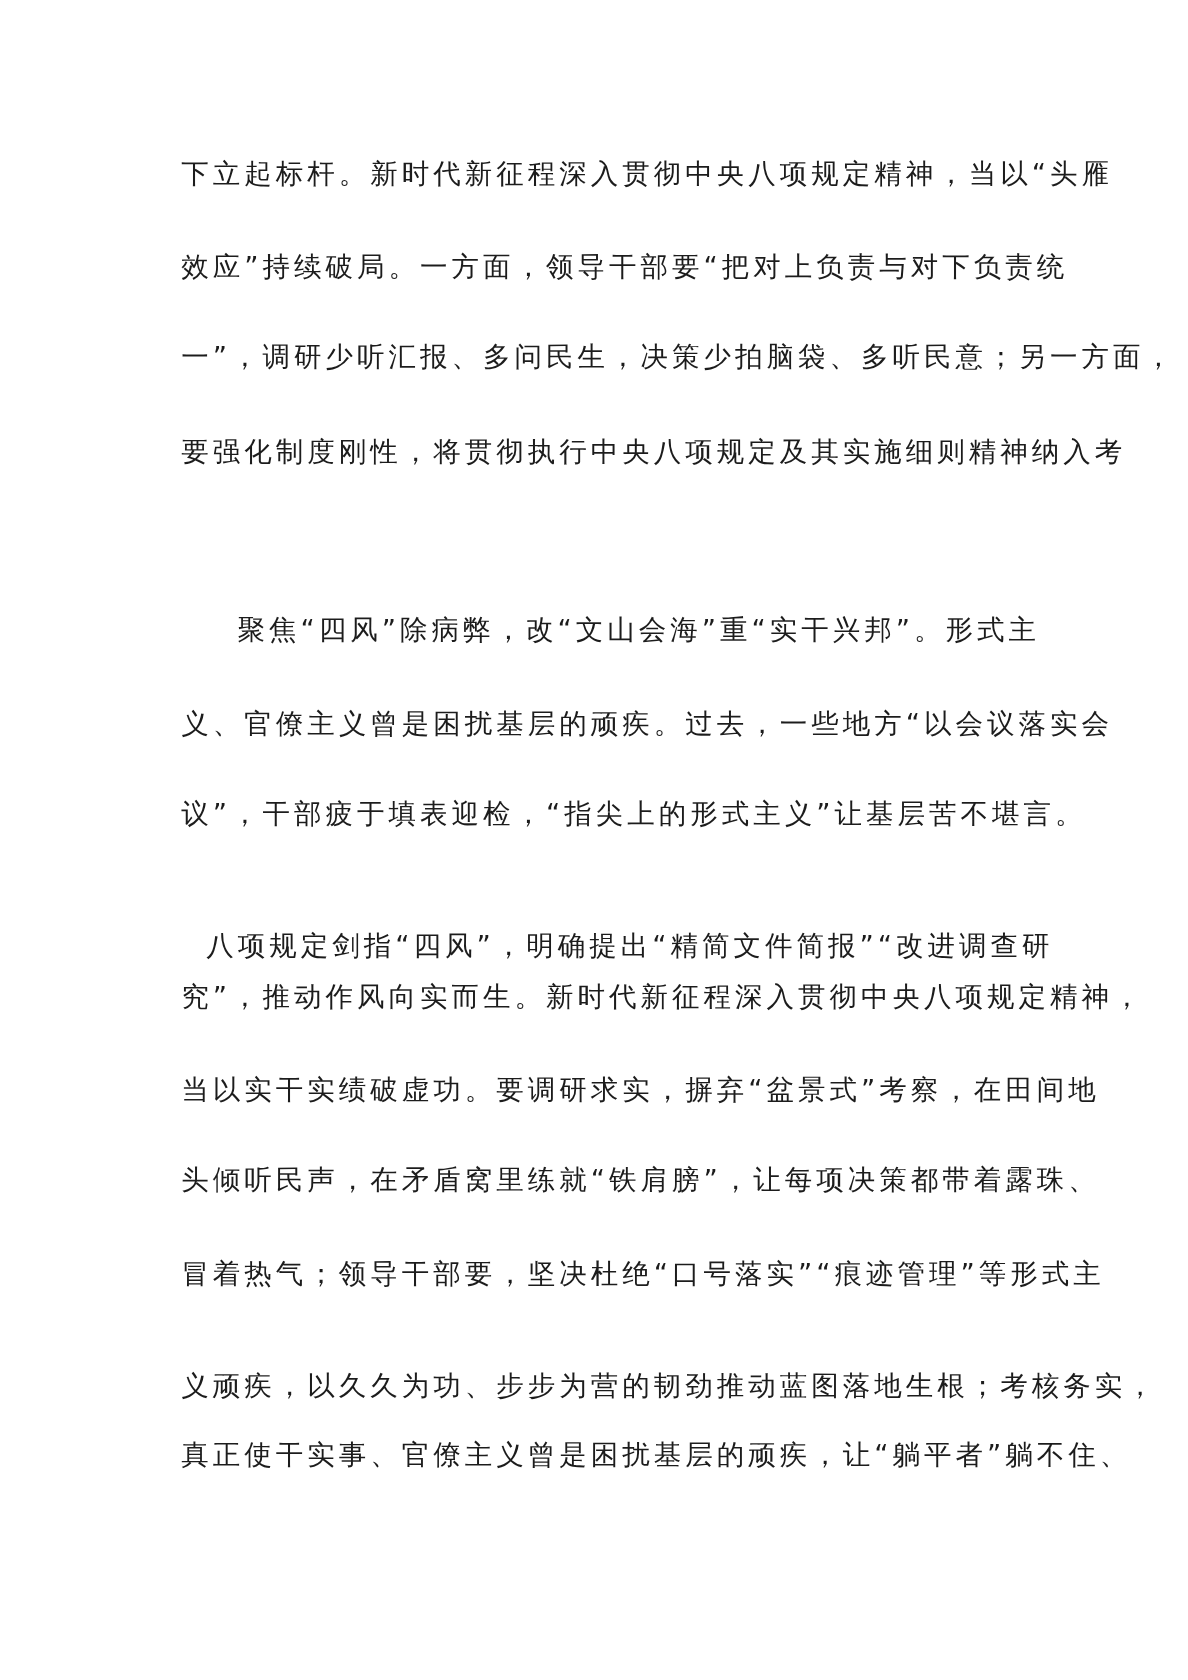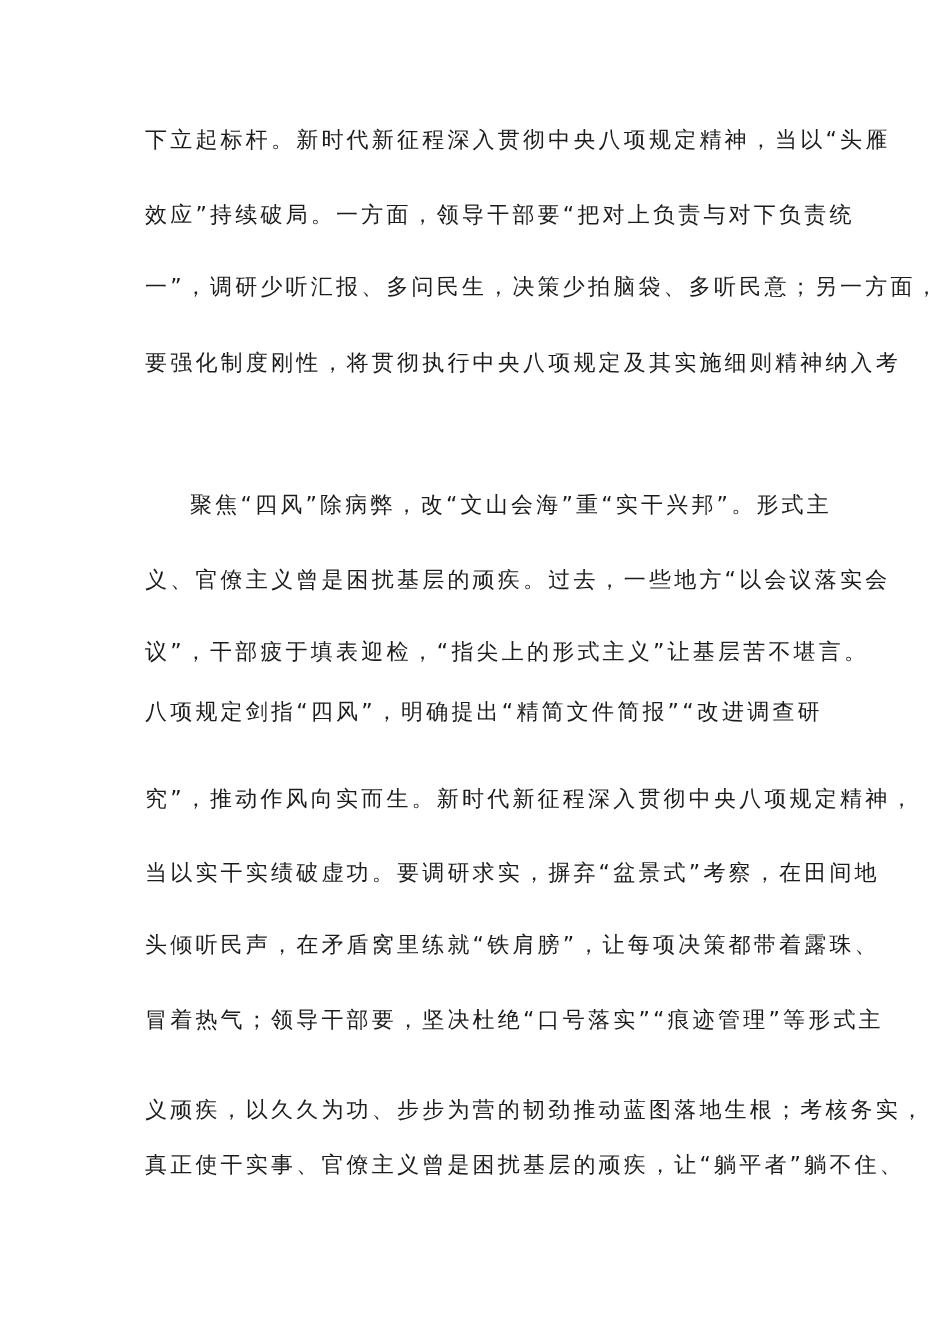--- a/index.html
+++ b/index.html
@@ -43,20 +43,20 @@
 
 <div class="page">
   <div class="line" style="top:125px;">下立起标杆。新时代新征程深入贯彻中央八项规定精神，当以“头雁</div>
   <div class="line" style="top:200px;">效应”持续破局。一方面，领导干部要“把对上负责与对下负责统</div>
   <div class="line" style="top:272px;">一”，调研少听汇报、多问民生，决策少拍脑袋、多听民意；另一方面，</div>
   <div class="line" style="top:348px;">要强化制度刚性，将贯彻执行中央八项规定及其实施细则精神纳入考</div>
 
   <div class="line indent" style="top:490px;">聚焦“四风”除病弊，改“文山会海”重“实干兴邦”。形式主</div>
   <div class="line" style="top:565px;">义、官僚主义曾是困扰基层的顽疾。过去，一些地方“以会议落实会</div>
   <div class="line" style="top:637px;">议”，干部疲于填表迎检，“指尖上的形式主义”让基层苦不堪言。</div>
-  <div class="line" style="top:697px;">八项规定剑指“四风”，明确提出“精简文件简报”“改进调查研</div>
+  <div class="line" style="top:743px;margin-left:20px;">八项规定剑指“四风”，明确提出“精简文件简报”“改进调查研</div>
   <div class="line" style="top:784px;">究”，推动作风向实而生。新时代新征程深入贯彻中央八项规定精神，</div>
   <div class="line" style="top:858px;">当以实干实绩破虚功。要调研求实，摒弃“盆景式”考察，在田间地</div>
   <div class="line" style="top:930px;">头倾听民声，在矛盾窝里练就“铁肩膀”，让每项决策都带着露珠、</div>
   <div class="line" style="top:1005px;">冒着热气；领导干部要，坚决杜绝“口号落实”“痕迹管理”等形式主</div>
   <div class="line" style="top:1077px;margin-top:18px;">义顽疾，以久久为功、步步为营的韧劲推动蓝图落地生根；考核务实，</div>
   <div class="line" style="top:1150px;">真正使干实事、官僚主义曾是困扰基层的顽疾，让“躺平者”躺不住、</div>
 </div>
 
 </body></html>

